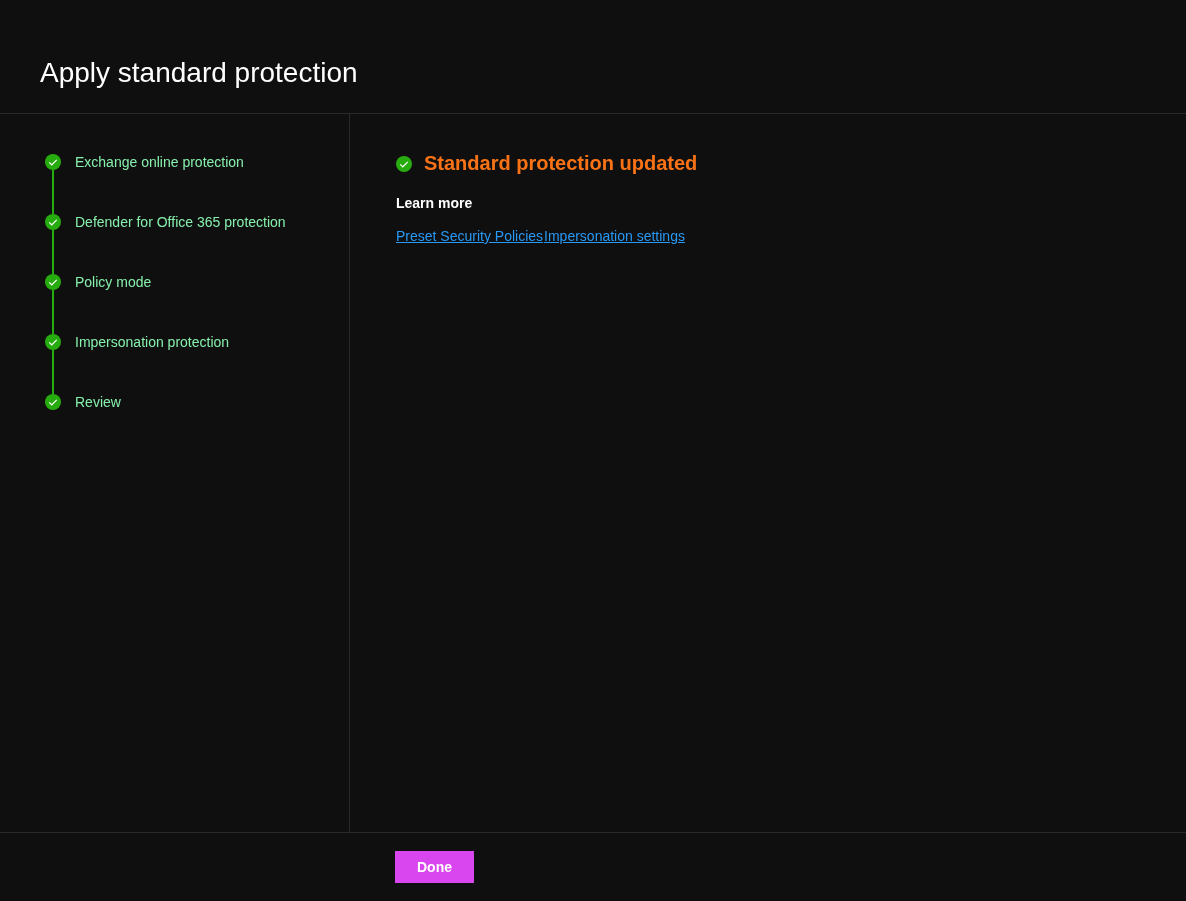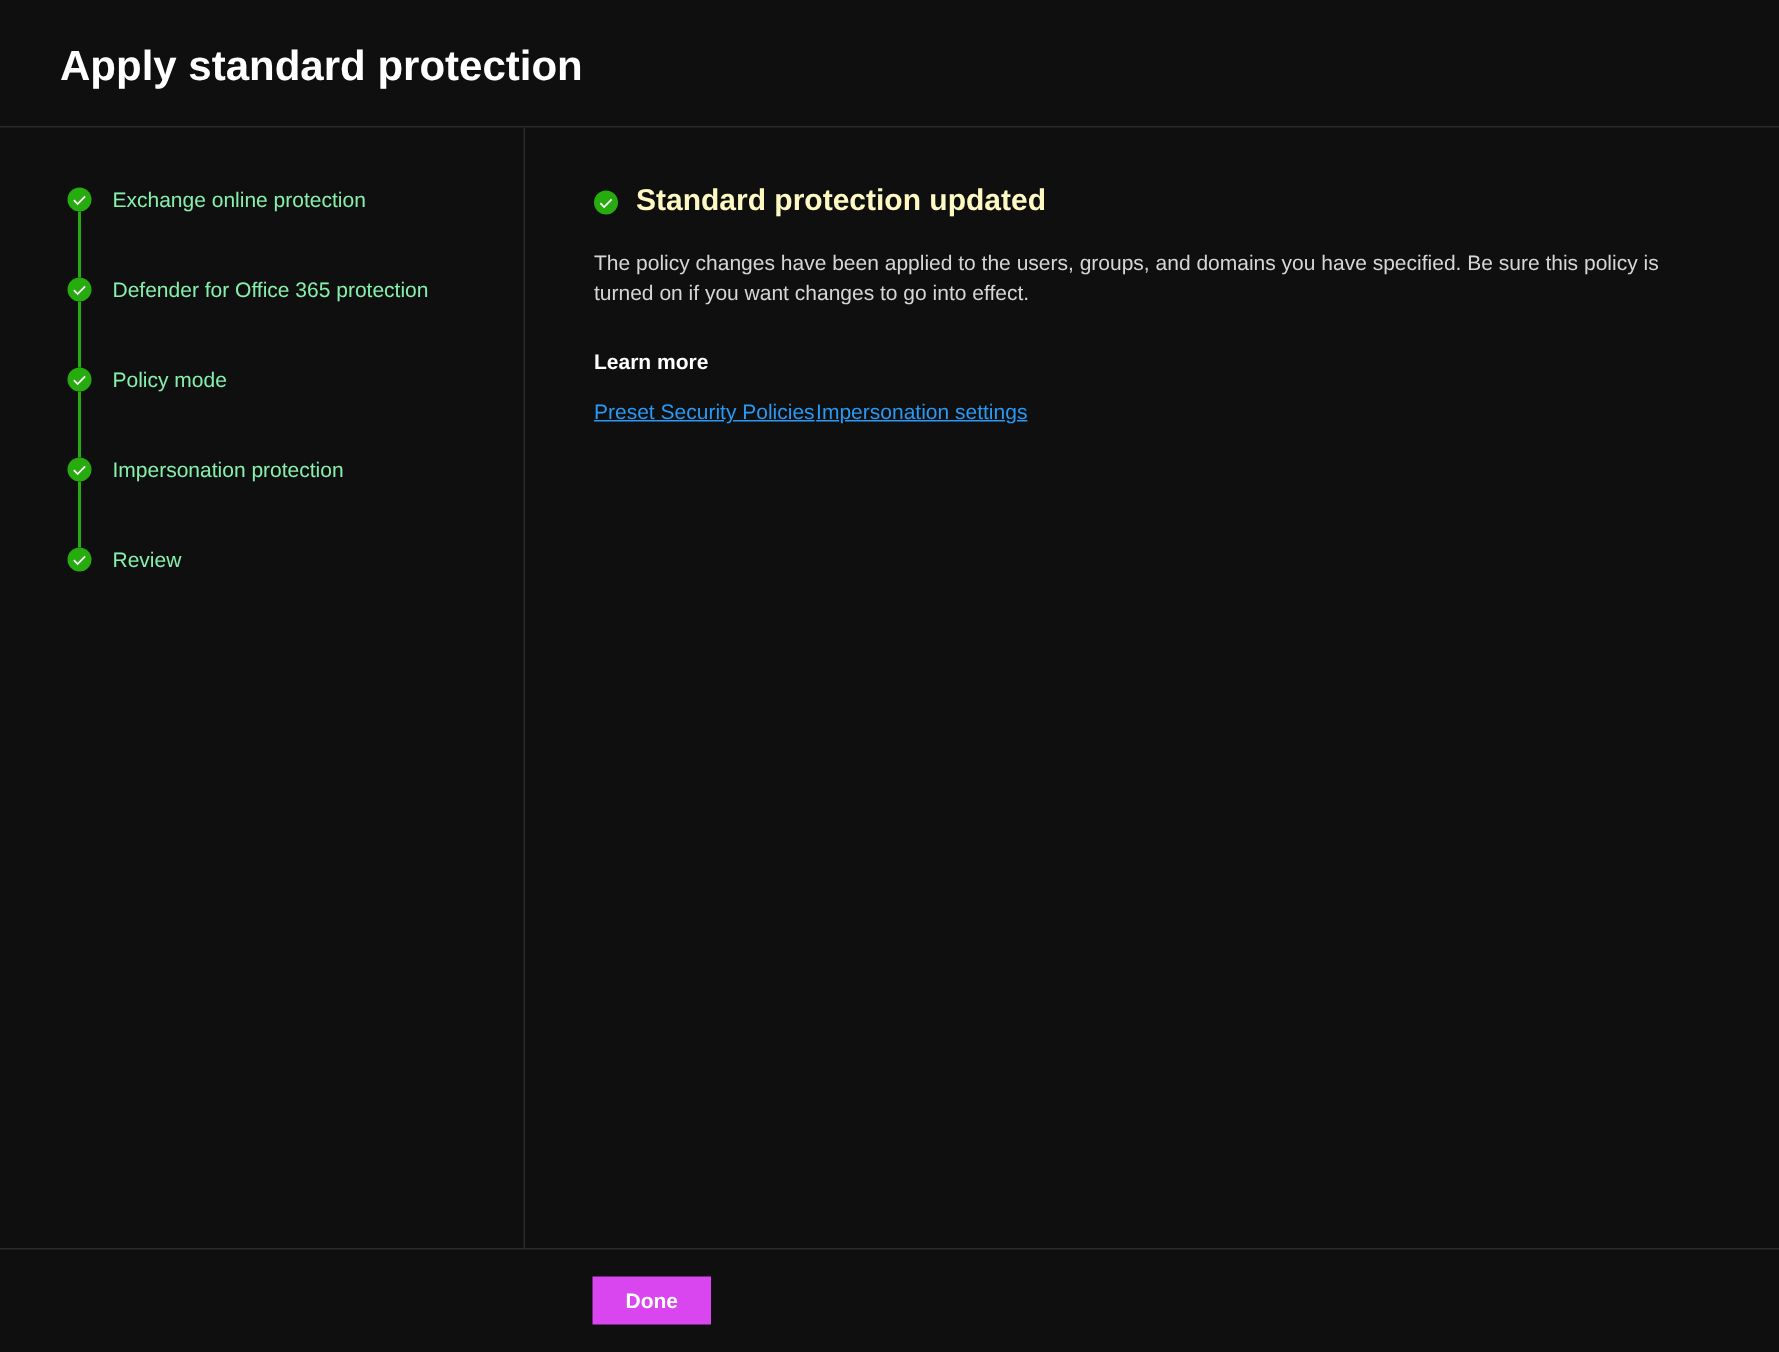--- a/index.html
+++ b/index.html
@@ -16,22 +16,23 @@
       display: flex;
       flex-direction: column;
       overflow: hidden;
     }
     .header {
       padding: 28px 40px 24px 40px;
       border-bottom: 1px solid #2a2a2a;
     }
     .header h1 {
       font-size: 28px;
-      font-weight: 700;
-      color: #ffffff;
+      font-weight: 400;
+      color: #ffffff;
+      margin-top: 29px;
     }
     .main-area {
       display: flex;
       flex: 1;
       overflow: hidden;
       border-bottom: 1px solid #2a2a2a;
     }
     .sidebar {
       width: 350px;
       padding: 40px 20px 20px 45px;
@@ -106,21 +107,21 @@
       flex-shrink: 0;
     }
     .status-icon svg {
       width: 10px;
       height: 10px;
       fill: #ffffff;
     }
     .status-heading h2 {
       font-size: 20px;
       font-weight: 700;
-      color: #fef9c3;
+      color: #f97316;
     }
     .description {
       font-size: 14px;
       color: #d6d6d6;
       line-height: 1.4;
       margin-bottom: 28px;
     }
     .learn-more-heading {
       font-size: 14px;
       font-weight: 700;
@@ -221,21 +222,20 @@
 
   <div class="content">
     <div class="status-heading">
       <div class="status-icon">
         <svg viewBox="0 0 12 12">
             <path d="M4.5 8.5L2 6l-1 1 3.5 3.5L11 4l-1-1z"></path>
           </svg>
       </div>
       <h2>Standard protection updated</h2>
     </div>
-    <p class="description">The policy changes have been applied to the users, groups, and domains you have specified. Be sure this policy is turned on if you want changes to go into effect.</p>
     <div class="learn-more-heading">Learn more</div>
     <div class="links">
       <a href="#">Preset Security Policies</a>
       <a href="#">Impersonation settings</a>
     </div>
   </div>
 </div>
 
 <div class="footer">
   <button class="done-button">Done</button>

